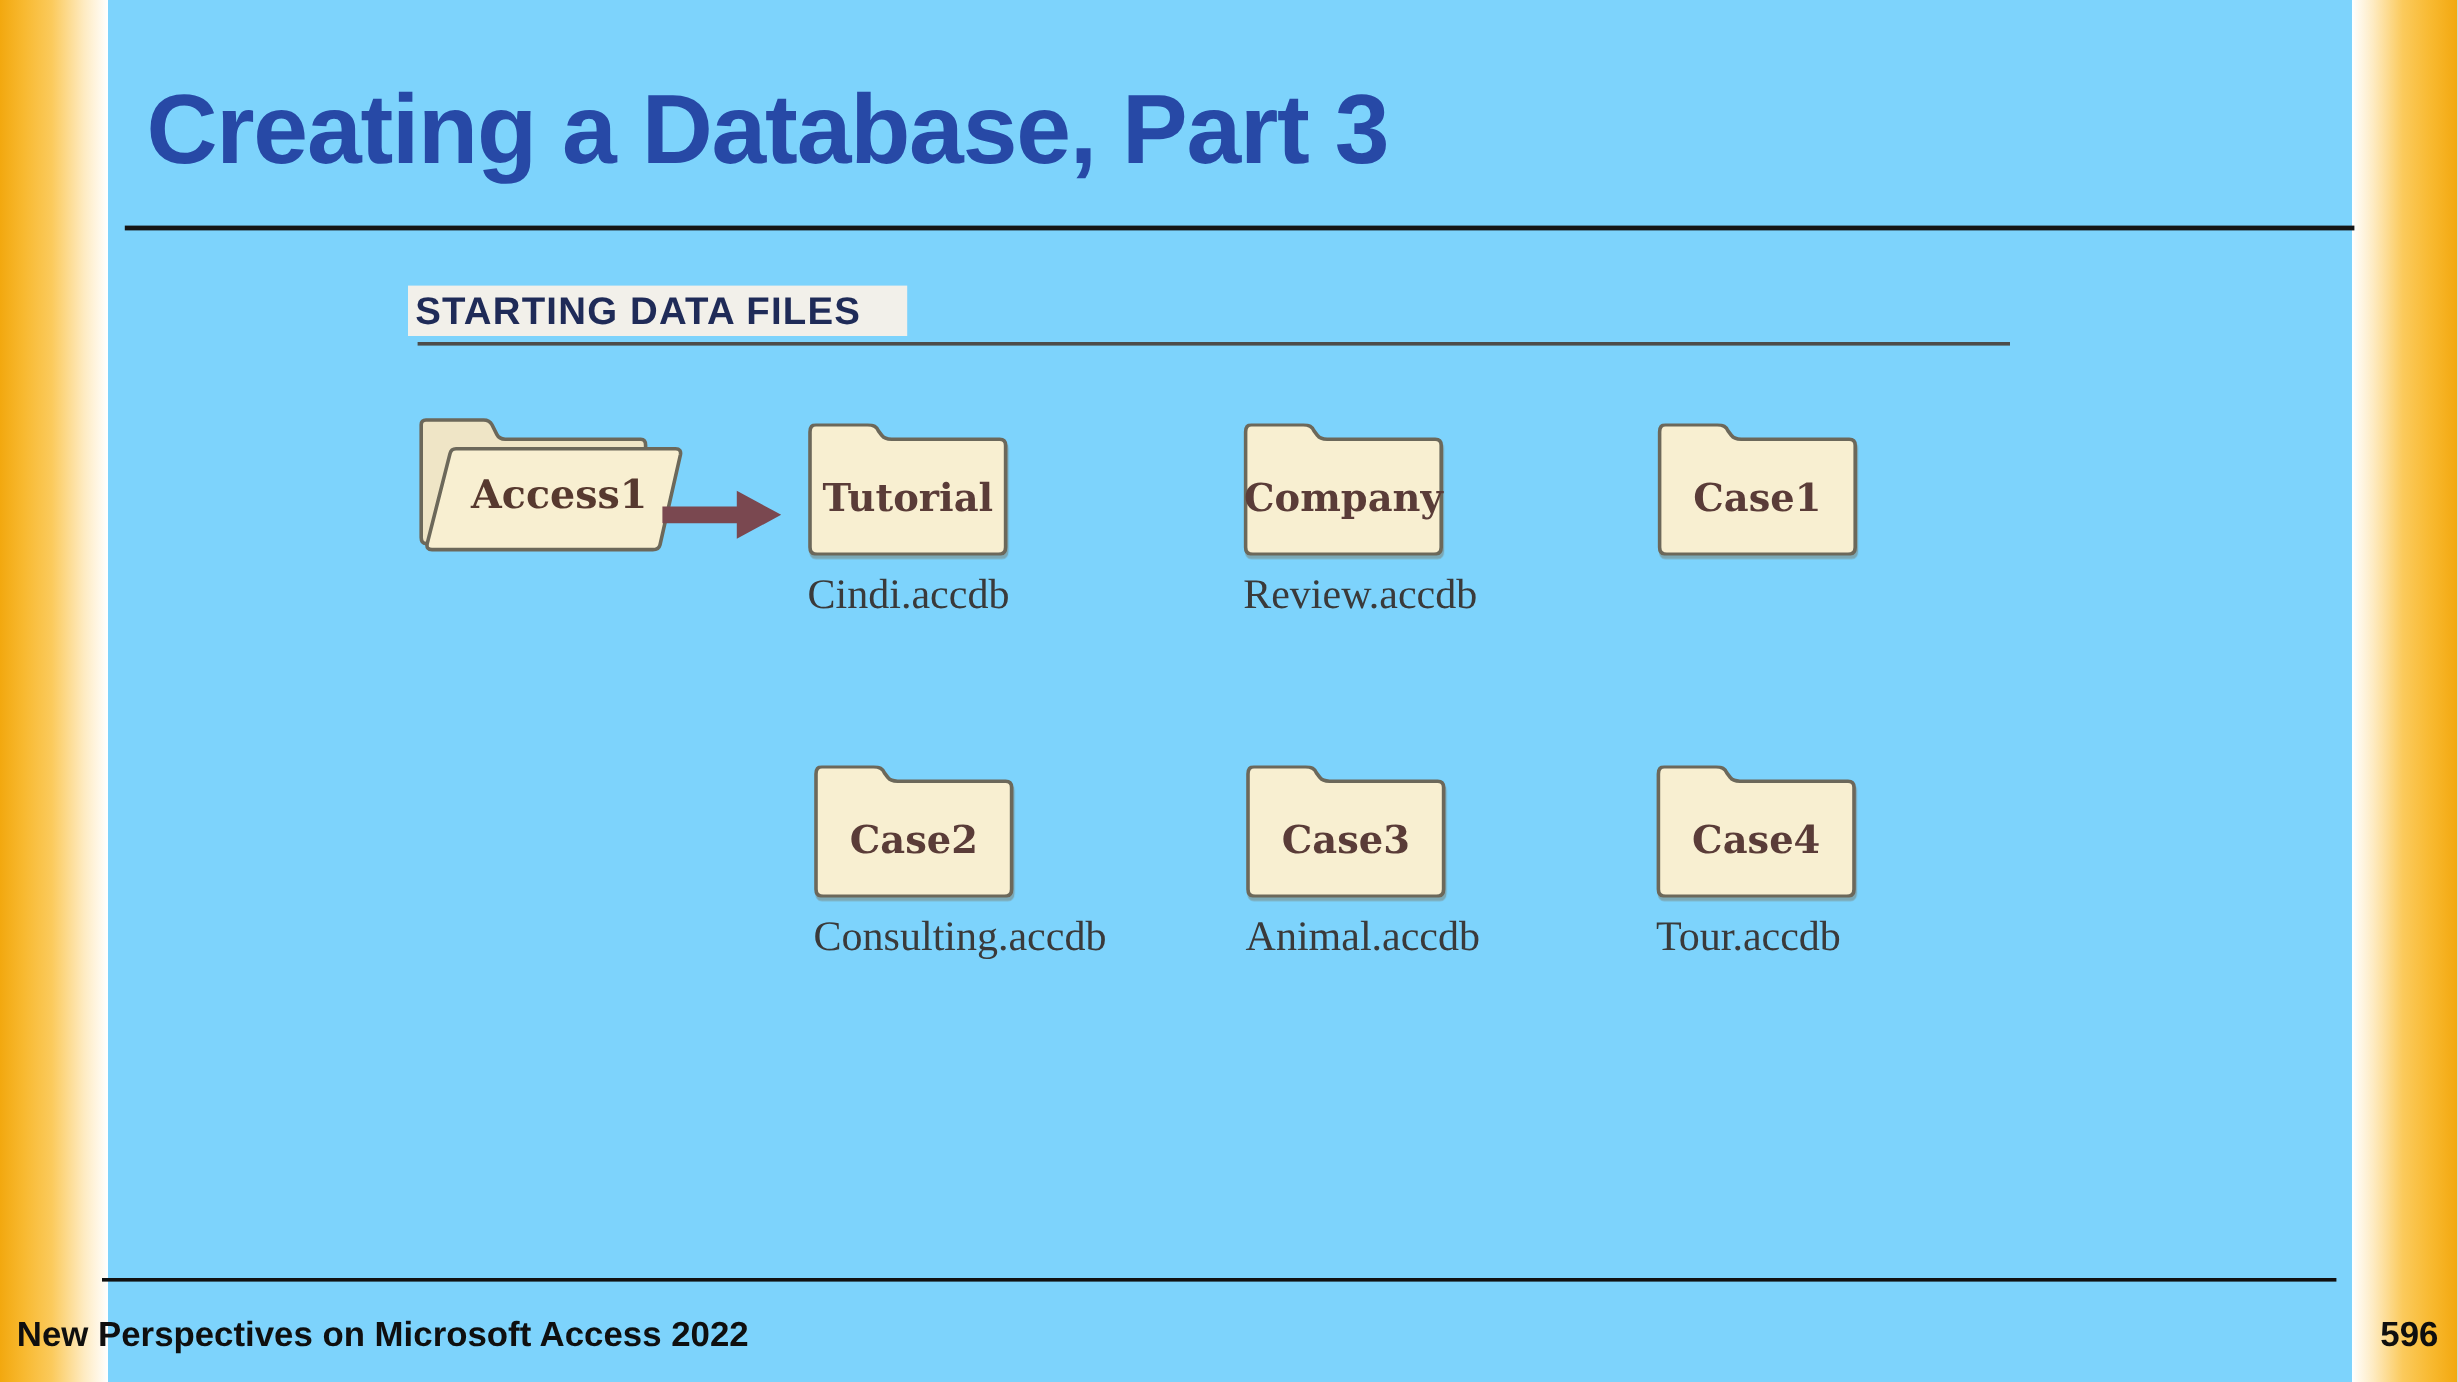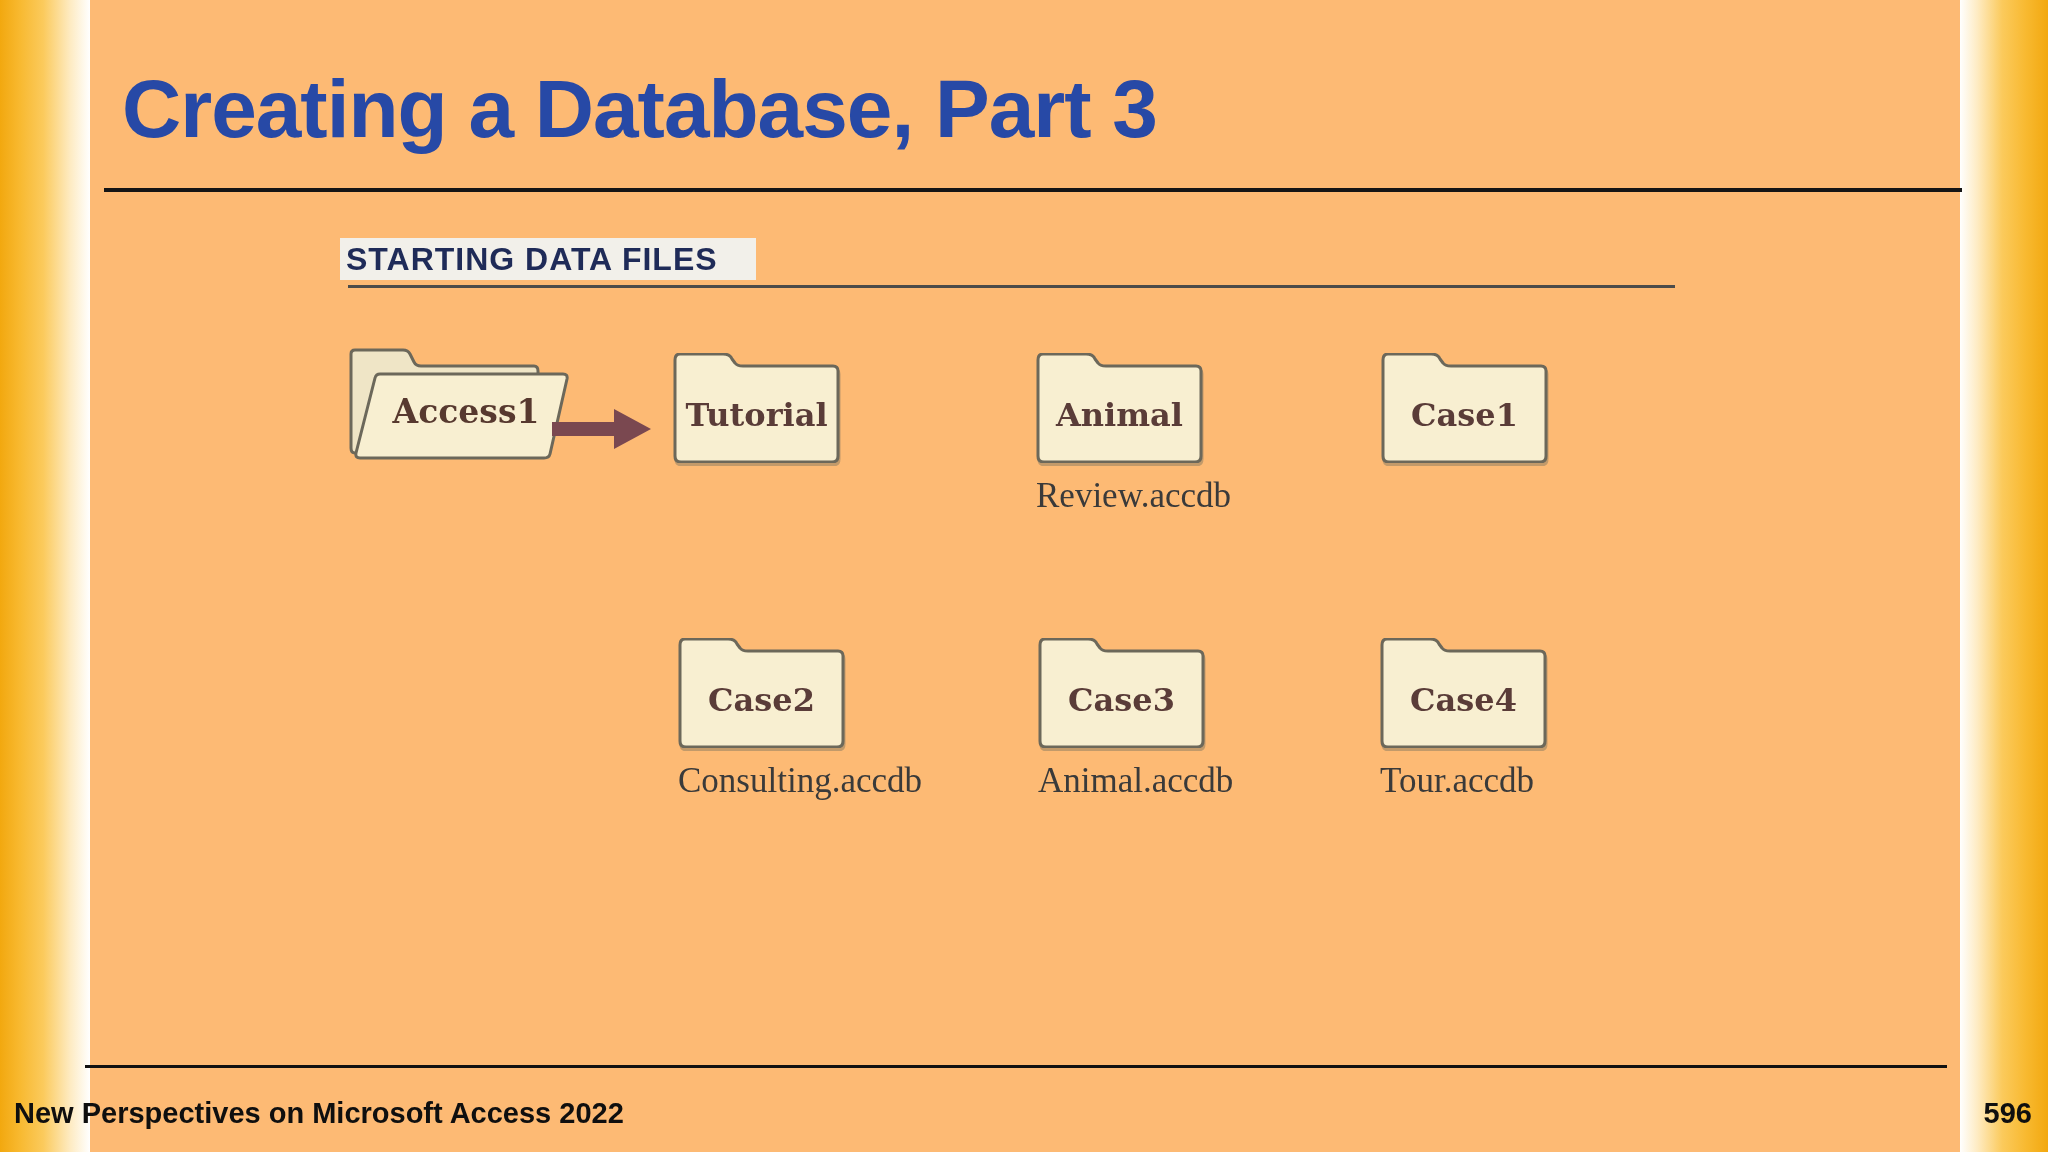--- a/index.html
+++ b/index.html
@@ -1,18 +1,18 @@
 <!DOCTYPE html>
 <html><head>
 <meta charset="utf-8">
 <style>
   html,body{margin:0;padding:0;background:#ffffff;}
   .slide{
     position:relative;width:2048px;height:1152px;overflow:hidden;
-    background:#fdba74;font-family:"Liberation Sans",sans-serif;
+    background:#7dd3fc;font-family:"Liberation Sans",sans-serif;
   }
   
   .stripe{position:absolute;top:0;height:1152px;}
   .stripe.left{
     left:0;width:90px;
     background:linear-gradient(90deg,#F2A80F 0%,#F8B930 22%,#FBCA5C 48%,#FEEBC2 78%,#ffffff 100%);
   }
   .stripe.right{
     right:0;width:88px;
     background:linear-gradient(270deg,#F2A80F 0%,#F8B930 25%,#FBCA5C 52%,#FEEBC2 80%,#ffffff 100%);
@@ -99,28 +99,29 @@
     <path d="M 2 19 H 64 V 6 L 101 26 L 64 46 V 33 H 2 Z" fill="#7A4850"></path>
   </svg>
 
   <div class="fgroup f1">
     <div class="cfolder">
       <svg width="167" height="110" viewBox="0 0 167 110">
         <path d="M 7 1 H 50 Q 57 1 59 6 L 62 10 Q 64 13 70 13 H 160 Q 165 13 165 18 V 103 Q 165 109 159 109 H 8 Q 2 109 2 103 V 7 Q 2 1 7 1 Z" fill="#F8EFD1" stroke="#6C685A" stroke-width="3" stroke-linejoin="round"></path>
       </svg>
       <span class="flabel">Tutorial</span>
     </div>
+    <div class="fname">Cindi.accdb</div>
   </div>
 
   <div class="fgroup f2">
     <div class="cfolder">
       <svg width="167" height="110" viewBox="0 0 167 110">
         <path d="M 7 1 H 50 Q 57 1 59 6 L 62 10 Q 64 13 70 13 H 160 Q 165 13 165 18 V 103 Q 165 109 159 109 H 8 Q 2 109 2 103 V 7 Q 2 1 7 1 Z" fill="#F8EFD1" stroke="#6C685A" stroke-width="3" stroke-linejoin="round"></path>
       </svg>
-      <span class="flabel">Animal</span>
+      <span class="flabel">Company</span>
     </div>
     <div class="fname">Review.accdb</div>
   </div>
 
   <div class="fgroup f3">
     <div class="cfolder">
       <svg width="167" height="110" viewBox="0 0 167 110">
         <path d="M 7 1 H 50 Q 57 1 59 6 L 62 10 Q 64 13 70 13 H 160 Q 165 13 165 18 V 103 Q 165 109 159 109 H 8 Q 2 109 2 103 V 7 Q 2 1 7 1 Z" fill="#F8EFD1" stroke="#6C685A" stroke-width="3" stroke-linejoin="round"></path>
       </svg>
       <span class="flabel">Case1</span>

